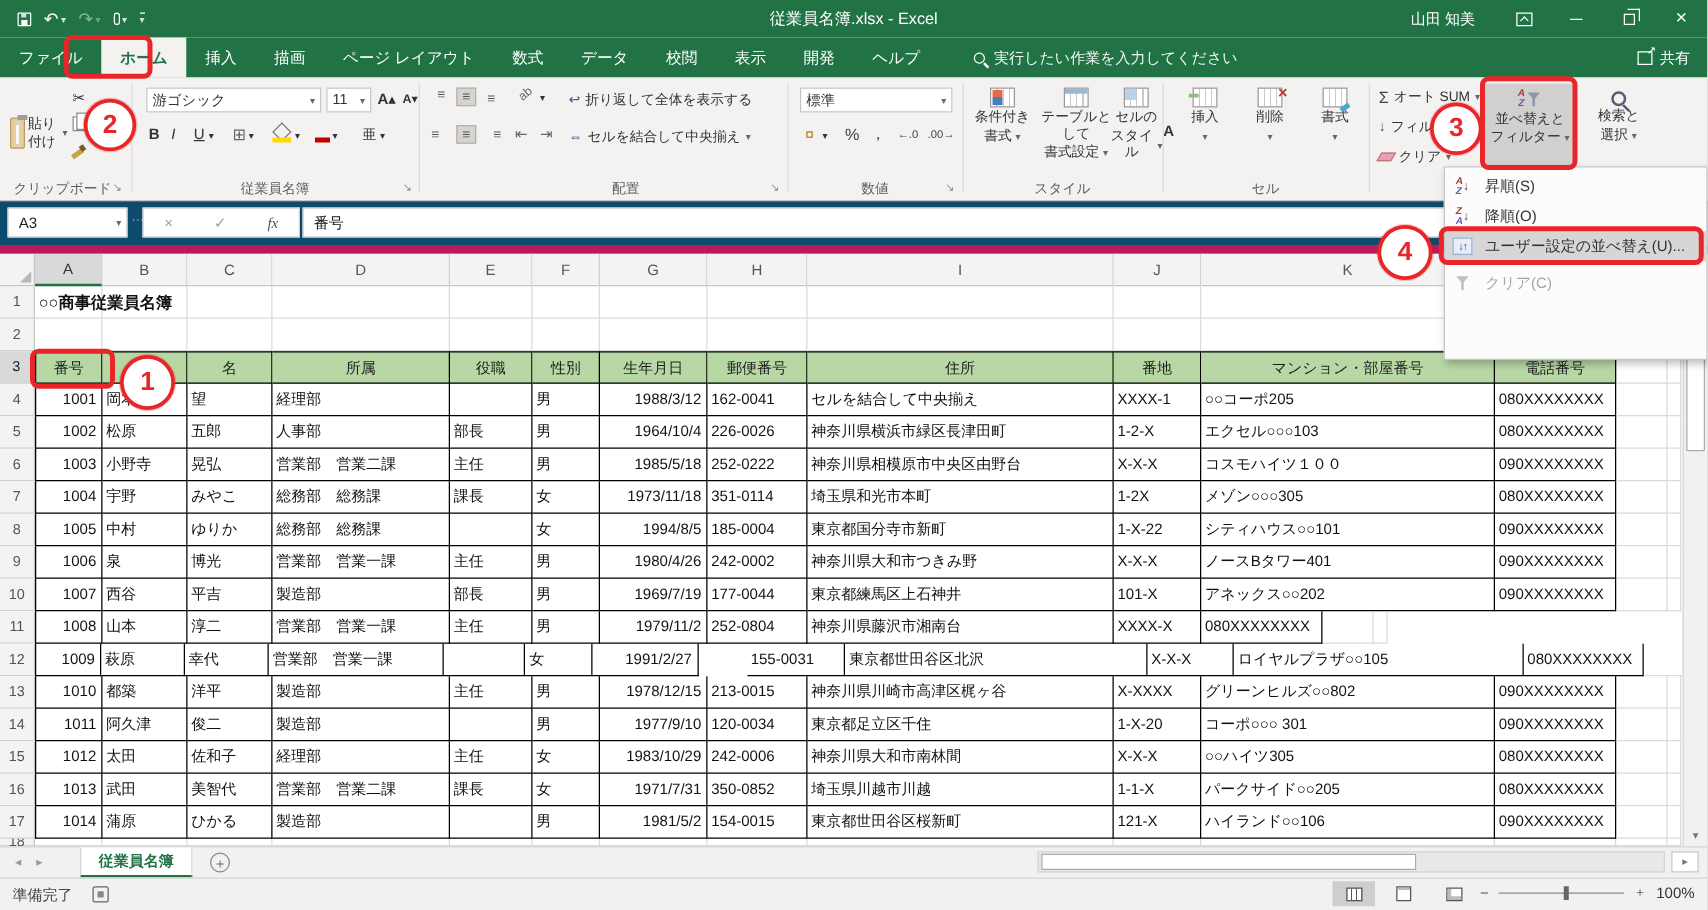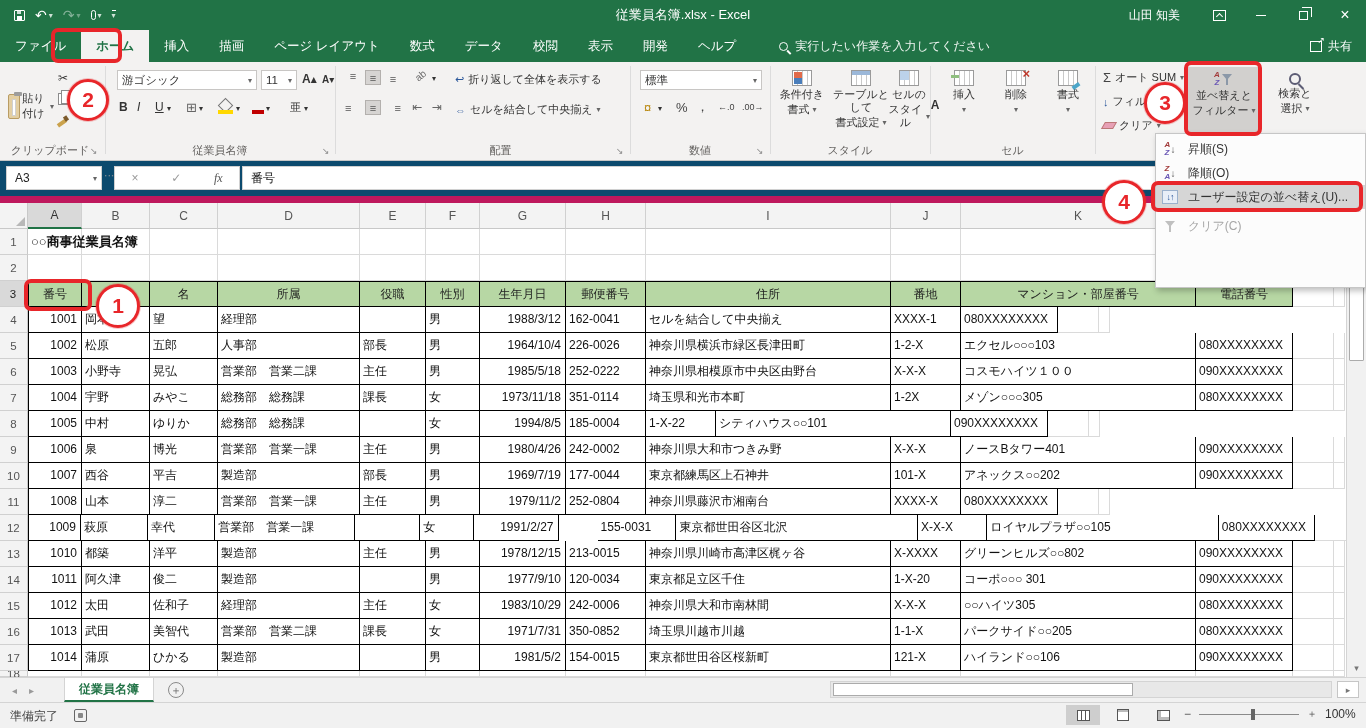--- a/index.html
+++ b/index.html
@@ -539,20 +539,21 @@
           <div class="cell tbl c0 ar" style="width: 54px;"><span>1001</span></div>
           <div class="cell tbl" style="width: 68px;"><span>岡本</span></div>
           <div class="cell tbl" style="width: 68px;"><span>望</span></div>
           <div class="cell tbl" style="width: 142px;"><span>経理部</span></div>
           <div class="cell tbl" style="width: 66px;"></div>
           <div class="cell tbl" style="width: 54px;"><span>男</span></div>
           <div class="cell tbl ar" style="width: 86px;"><span>1988/3/12</span></div>
           <div class="cell tbl" style="width: 80px;"><span>162-0041</span></div>
           <div class="cell tbl" style="width: 245px;"><span>セルを結合して中央揃え</span></div>
           <div class="cell tbl" style="width: 70px;"><span>XXXX-1</span></div>
+          <div class="cell tbl" style="width: 235px;"><span>○○コーポ205</span></div>
           <div class="cell tbl" style="width: 97px;"><span>080XXXXXXXX</span></div>
           <div class="cell" style="width: 41px;"></div>
           <div class="cell" style="width: 11px;"></div>
         </div>
         <div class="grow">
           <div class="rowh">5</div>
           <div class="cell tbl c0 ar" style="width: 54px;"><span>1002</span></div>
           <div class="cell tbl" style="width: 68px;"><span>松原</span></div>
           <div class="cell tbl" style="width: 68px;"><span>五郎</span></div>
           <div class="cell tbl" style="width: 142px;"><span>人事部</span></div>
@@ -604,20 +605,21 @@
         <div class="grow">
           <div class="rowh">8</div>
           <div class="cell tbl c0 ar" style="width: 54px;"><span>1005</span></div>
           <div class="cell tbl" style="width: 68px;"><span>中村</span></div>
           <div class="cell tbl" style="width: 68px;"><span>ゆりか</span></div>
           <div class="cell tbl" style="width: 142px;"><span>総務部　総務課</span></div>
           <div class="cell tbl" style="width: 66px;"></div>
           <div class="cell tbl" style="width: 54px;"><span>女</span></div>
           <div class="cell tbl ar" style="width: 86px;"><span>1994/8/5</span></div>
           <div class="cell tbl" style="width: 80px;"><span>185-0004</span></div>
+          <div class="cell tbl" style="width: 245px;"><span>東京都国分寺市新町</span></div>
           <div class="cell tbl" style="width: 70px;"><span>1-X-22</span></div>
           <div class="cell tbl" style="width: 235px;"><span>シティハウス○○101</span></div>
           <div class="cell tbl" style="width: 97px;"><span>090XXXXXXXX</span></div>
           <div class="cell" style="width: 41px;"></div>
           <div class="cell" style="width: 11px;"></div>
         </div>
         <div class="grow">
           <div class="rowh">9</div>
           <div class="cell tbl c0 ar" style="width: 54px;"><span>1006</span></div>
           <div class="cell tbl" style="width: 68px;"><span>泉</span></div>

